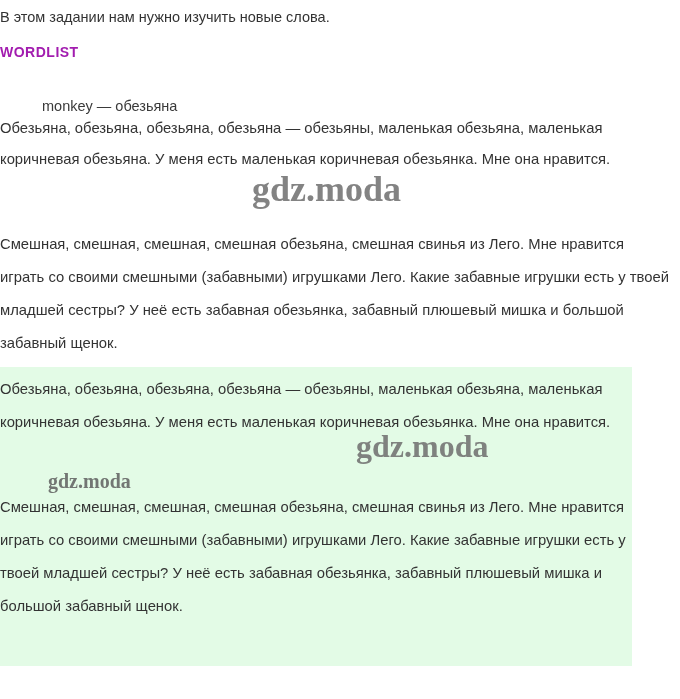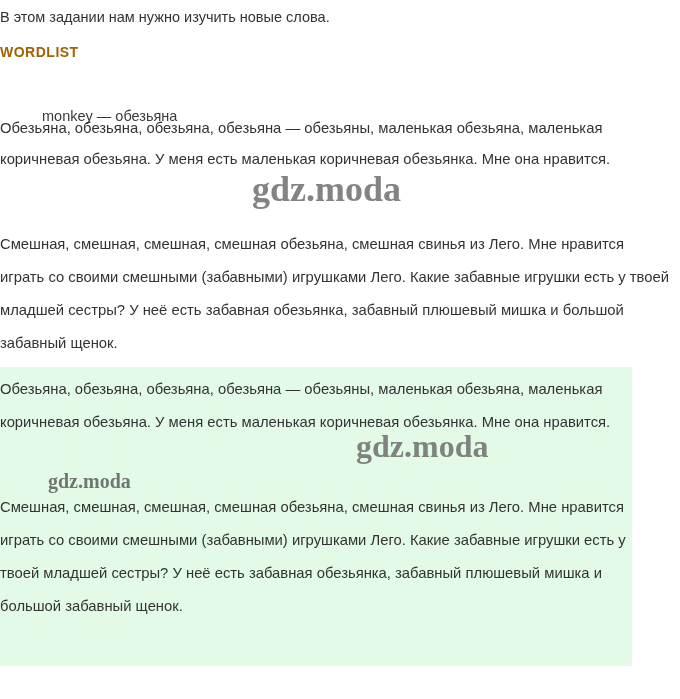--- a/index.html
+++ b/index.html
@@ -29,26 +29,26 @@
     line-height: 20px;
     color: #333333;
   }
   .wordlist-title {
     position: absolute;
     left: 0px;
     top: 44px;
     font-size: 14px;
     font-weight: bold;
     letter-spacing: 0.5px;
-    color: #a16207;
+    color: #a21caf;
   }
   .wordlist-entry {
     position: absolute;
     left: 42px;
-    top: 108px;
+    top: 98px;
     font-size: 14.5px;
     color: #3a3a3a;
     white-space: pre;
   }
   .block-plain {
     position: absolute;
     left: 0px;
     width: 672px;
     font-size: 14.8px;
     line-height: 33px;

